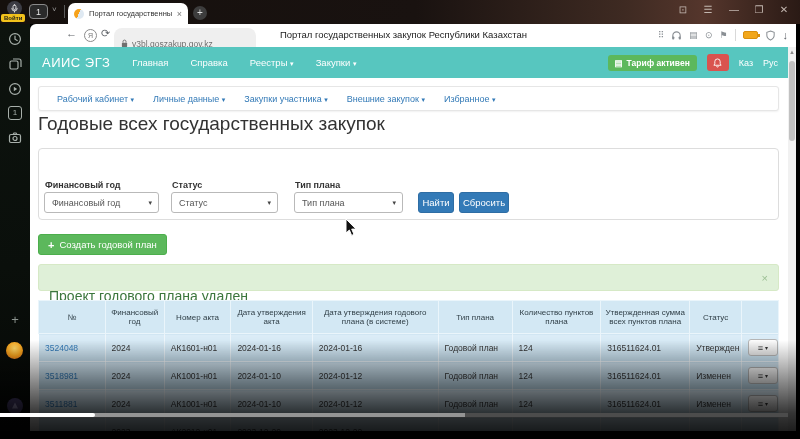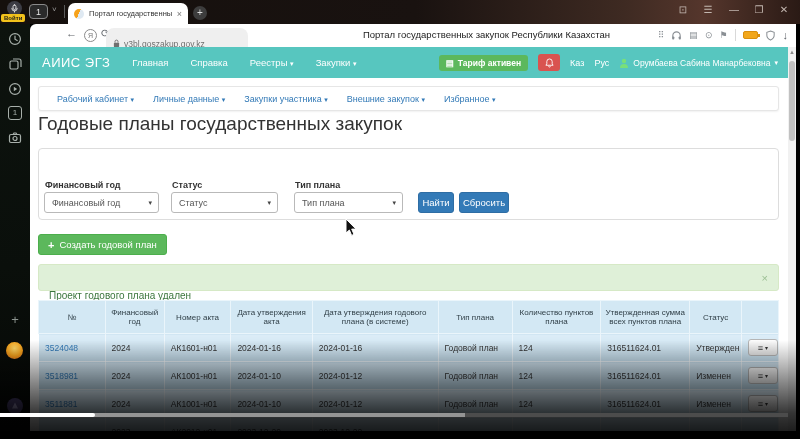--- a/index.html
+++ b/index.html
@@ -29,24 +29,24 @@
   .tab-close { font-size:9px; color:#777; cursor:default; }
   .newtab { position:absolute; left:193px; top:6px; width:14px; height:14px; border-radius:50%;
     background:#3d3d3d; color:#dcdcdc; font-size:10px; line-height:13px; text-align:center; }
   .winctl { position:absolute; top:4px; color:#c3b7b0; font-size:10px; width:16px; text-align:center; }
 
   .toolbar { position:absolute; left:30px; top:24px; width:766px; height:23px; background:#ffffff;
     border-radius:6px 0 0 0; }
   .tb-icon { position:absolute; top:4px; color:#5f6368; font-size:11px; }
   .ya-circle { position:absolute; left:54px; top:5px; width:13px; height:13px; border:1.3px solid #8b8b8b;
     border-radius:50%; color:#777; font-size:7px; line-height:11px; text-align:center; }
-  .urlpill { position:absolute; left:76px; top:4px; width:142px; height:31px; background:#efefef;
+  .urlpill { position:absolute; left:84px; top:4px; width:142px; height:31px; background:#efefef;
     border-radius:8px; display:flex; align-items:center; gap:4px; padding:0 7px; }
   .url-text { font-size:8.5px; color:#6f6f6f; white-space:nowrap; }
-  .caption { position:absolute; left:250px; top:5px; width:330px; text-align:right; font-size:9.5px; color:#222; white-space:nowrap; }
+  .caption { position:absolute; left:250px; top:5px; width:330px; text-align:left; font-size:9.5px; color:#222; white-space:nowrap; }
   .tb-right { position:absolute; right:8px; top:3px; display:flex; align-items:center; gap:7px; height:16px; }
   .tb-right .g { color:#8a8f94; font-size:9px; }
   .battery { width:15px; height:8px; background:#f2a71b; border:1px solid #d98f0e; border-radius:2px; position:relative; }
   .battery:after { content:""; position:absolute; right:-3px; top:2px; width:2px; height:3px; background:#d98f0e; }
   .vsep { width:1px; height:12px; background:#d9d9d9; }
 
   
   .site { position:absolute; left:30px; top:47px; width:758px; height:384px; background:#ffffff; overflow:hidden; }
   .navbar { position:absolute; left:0; top:0; width:758px; height:31px; background:#57c6bf;
     display:flex; align-items:center; color:#fff; }
@@ -75,21 +75,21 @@
   .select .cv { position:absolute; right:6px; color:#444; font-size:7px; }
   .btn { position:absolute; top:43px; height:21px; background:#337ab7; color:#fff; font-size:9.5px;
     border:1px solid #2e6da4; border-radius:3px; display:flex; align-items:center; justify-content:center; }
 
   .create-btn { position:absolute; left:8px; top:187px; height:21px; background:#5cb85c; border:1px solid #4cae4c;
     border-radius:3px; color:#fff; font-size:9.5px; display:flex; align-items:center; gap:5px; padding:0 9px; }
   .create-btn .plus { font-weight:bold; font-size:11px; }
 
   .alert { position:absolute; left:8px; top:217px; width:741px; height:27px; background:#dff0d8;
     border:1px solid #d6e9c6; border-radius:3px; display:flex; align-items:center; padding:0 10px; }
-  .alert-text { font-size:10px; color:#3c763d; flex:1;margin-top:36px; }
+  .alert-text { font-size:14px; color:#3c763d; flex:1;margin-top:36px; }
   .alert-close { font-size:11px; color:#9bbf93; }
 
   table.grid { position:absolute; left:8px; top:253px; width:741px; border-collapse:collapse; table-layout:fixed; }
   .grid th { background:#d3e8f4; color:#2f3e46; font-size:8px; font-weight:normal; text-align:center;
     padding:4px 3px; border:1px solid #eaf5fb; height:33px; vertical-align:middle; }
   .grid td { font-size:8.5px; color:#333; padding:0 6px; border:1px solid rgba(255,255,255,.55); height:28px; vertical-align:middle; }
   .grid tr.r-a td { background:linear-gradient(180deg,#dcedf7 0%,#c6dfee 100%); }
   .grid tr.r-b td { background:linear-gradient(180deg,#d3e7f3 0%,#bdd9e9 100%); }
   .grid td.idcell { color:#337ab7; }
   .rowbtn { width:30px; height:17px; margin:0 auto; background:linear-gradient(180deg,#fdfdfd,#e6e6e6);
@@ -218,40 +218,32 @@
             <span>Тариф активен</span>
           </span>
         <span class="bellbtn">
           <svg width="9" height="10" viewBox="0 0 10 11">
               <path d="M5 1a3 3 0 0 1 3 3v2.4l1 1.6H1l1-1.6V4a3 3 0 0 1 3-3z" stroke="#fff" stroke-width="1" fill="none"></path>
               <path d="M4 9a1 1 0 0 0 2 0" stroke="#fff" stroke-width="1" fill="none"></path>
             </svg>
         </span>
         <span class="lang">Каз</span>
         <span class="lang">Рус</span>
-        <span class="user">
-          <svg width="10" height="10" viewBox="0 0 10 10">
-              <circle cx="5" cy="3" r="2.2" fill="#79e07a"></circle>
-              <path d="M1 10a4 4 0 0 1 8 0z" fill="#79e07a"></path>
-            </svg>
-          <span>Орумбаева Сабина Манарбековна</span>
-          <span style="font-size:7px;">▾</span>
-        </span>
       </div>
     </div>
 
     <div class="subnav">
       <a><span>Рабочий кабинет</span> <span style="font-size:7px;">▾</span></a>
       <a><span>Личные данные</span> <span style="font-size:7px;">▾</span></a>
       <a><span>Закупки участника</span> <span style="font-size:7px;">▾</span></a>
       <a><span>Внешние закупок</span> <span style="font-size:7px;">▾</span></a>
       <a><span>Избранное</span> <span style="font-size:7px;">▾</span></a>
     </div>
 
-    <div class="page-title">Годовые планы государственных закупок</div>
+    <div class="page-title">Годовые всех государственных закупок</div>
 
     <div class="filter">
       <span class="f-label" style="left:6px;">Финансовый год</span>
       <div class="select" style="left:5px; width:115px;">
           <span>Финансовый год</span>
           <span class="cv">▾</span>
         </div>
       <span class="f-label" style="left:133px;">Статус</span>
       <div class="select" style="left:132px; width:107px;">
           <span>Статус</span>

